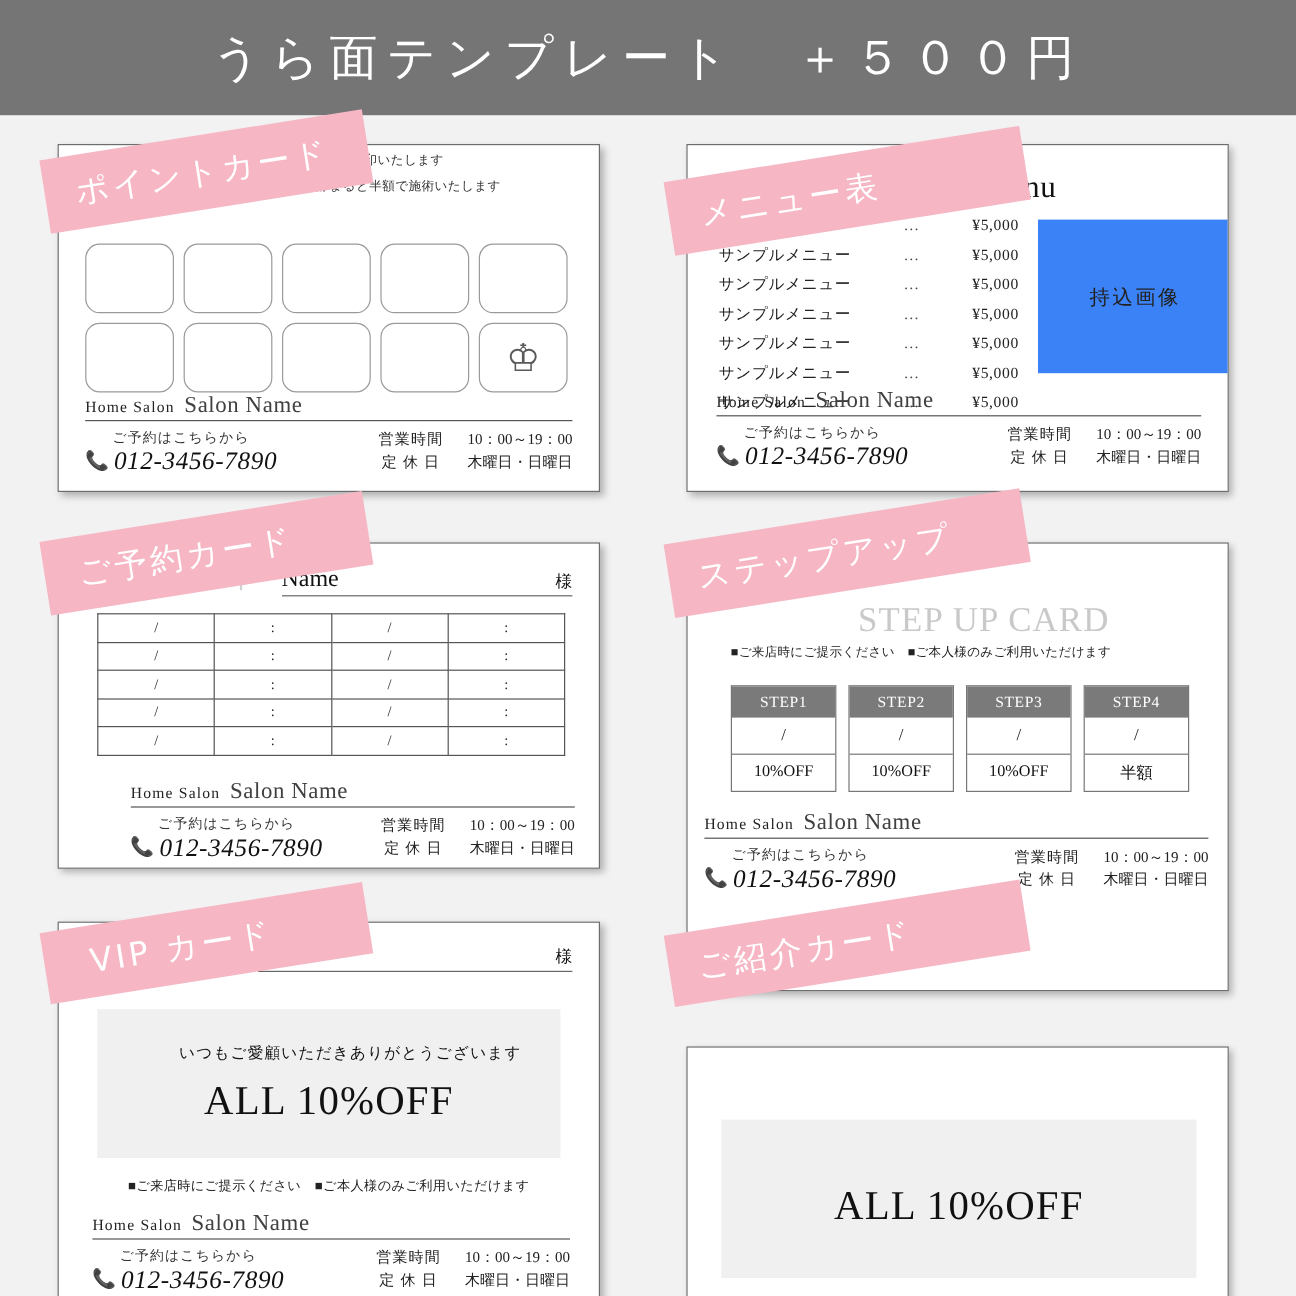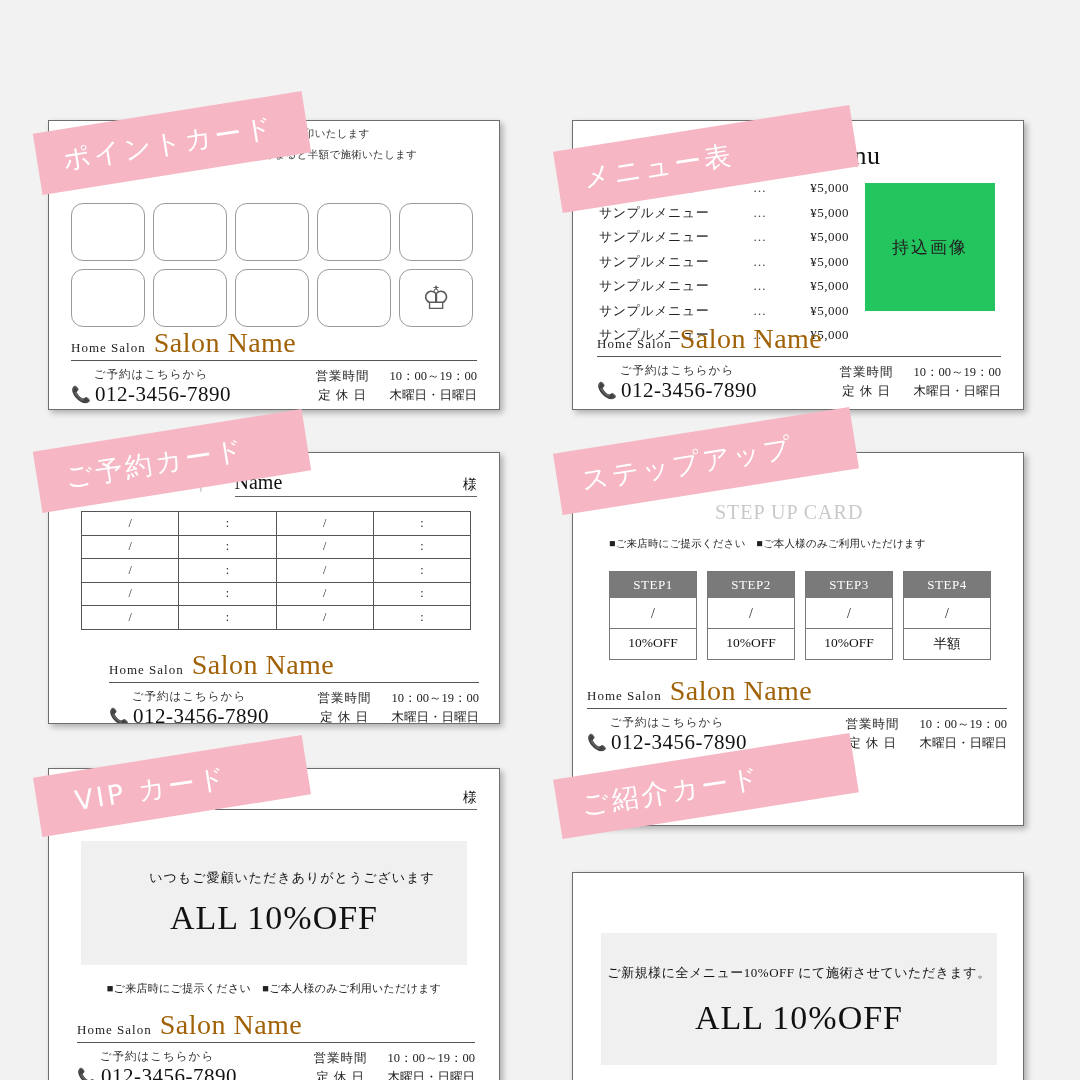--- a/index.html
+++ b/index.html
@@ -68,31 +68,31 @@
   #ribbon-vip .rtext{font-size:27px;padding-left:38px;}
   #ribbon-intro  {left:556px;top:756px; width:300px;height:60px;}
   #ribbon-intro .rtext{font-size:27px;padding-left:24px;}
 
   
   .salon-line{
     display:flex;align-items:baseline;gap:8px;
     border-bottom:1px solid #555;padding-bottom:1px;
   }
   .salon-sub{font-size:13px;color:#222;letter-spacing:1px;}
-  .salon-name{font-size:28px;color:#a16207;letter-spacing:.5px;}
+  .salon-name{font-size:19px;color:#404040;letter-spacing:.5px;}
   .contact{
     display:flex;align-items:flex-start;justify-content:space-between;
     margin-top:6px;
     text-align:center;
   }
   .contact-left{display:flex;flex-direction:column;align-items:center;}
   .book-label{font-size:11.5px;color:#333;letter-spacing:1px;}
   .tel-row{display:flex;align-items:center;gap:4px;}
   .tel-icon{font-size:16px;line-height:1;}
-  .tel-num{font-size:21px;letter-spacing:.5px;color:#111;}
+  .tel-num{font-size:21px;letter-spacing:.5px;color:#111;font-style:italic;}
   .hours{font-size:12.5px;color:#222;line-height:1.55;}
   .hours .hrow{display:flex;gap:14px;}
   .hours .hlabel{letter-spacing:1px;min-width:66px;}
   .pc-title{
     font-size:24px;color:#bdbdbd;letter-spacing:1px;
     position:absolute;left:6px;top:10px;
   }
   .pc-notes{position:absolute;left:150px;top:6px;}
   .pc-note{font-size:10.5px;color:#333;margin-bottom:7px;letter-spacing:.3px;}
   .stamp-grid{
@@ -112,22 +112,22 @@
     position:absolute;left:176px;top:20px;font-size:26px;color:#111;
     letter-spacing:.5px;
   }
   .mc-list{position:absolute;left:26px;top:58px;width:250px;}
   .mc-row{
     display:flex;justify-content:space-between;align-items:baseline;
     font-size:13px;color:#222;margin-bottom:6.5px;letter-spacing:.5px;
   }
   .mc-row .dots{flex:1;text-align:center;color:#444;}
   .mc-img{
-    position:absolute;left:292px;top:62px;width:130px;height:128px;
-    background:#22c55e;display:flex;align-items:center;justify-content:center;
+    position:absolute;left:292px;top:62px;width:162px;height:128px;
+    background:#3b82f6;display:flex;align-items:center;justify-content:center;
     font-size:17px;color:#222;letter-spacing:2px;
   }
   .mc-foot{position:absolute;left:24px;top:202px;width:404px;}
 
   
   .rc-head{
     position:absolute;left:22px;top:14px;width:406px;
     display:flex;align-items:flex-end;
   }
   .rc-title{font-size:22px;color:#cfcfcf;letter-spacing:2px;}
@@ -146,21 +146,21 @@
     text-align:center;
   }
   .rc-cancel{
     position:absolute;left:0;top:176px;width:428px;text-align:right;
     font-size:12px;color:#222;letter-spacing:.5px;
   }
   .rc-foot{position:absolute;left:60px;top:196px;width:370px;}
 
   
   .sc-title{
-    position:absolute;left:142px;top:48px;font-size:20px;color:#c9c9c9;
+    position:absolute;left:142px;top:48px;font-size:29px;color:#c9c9c9;
     letter-spacing:1px;
     text-align:right;
   }
   .sc-notes{position:absolute;left:36px;top:84px;width:380px;}
   .sc-note{font-size:10.5px;color:#222;margin-bottom:5px;letter-spacing:.2px;}
   .steps{
     position:absolute;left:36px;top:118px;width:382px;
     display:grid;grid-template-columns:repeat(4,88px);grid-gap:0 10px;
   }
   .step{border:1px solid #777;background:#fff;}
@@ -205,20 +205,23 @@
     align-items:center;justify-content:center;
   }
   .ic-line{font-size:13px;color:#111;letter-spacing:.5px;line-height:1.9;}
   .ic-big{font-size:34px;color:#111;letter-spacing:1px;margin-top:14px;}
 </style>
 </head>
 <body>
 
 <div class="page">
 
+  <div class="banner">
+    <div class="banner-text">うら面テンプレート　＋５００円</div>
+  </div>
 
   <div class="grid">
 
     <div class="card" id="card-point">
       <div class="card-inner">
         <div class="pc-title">Point Card</div>
         <div class="pc-notes">
           <div class="pc-note">■ご来店ごとに１個捺印いたします</div>
           <div class="pc-note">■10 ポイント貯まると半額で施術いたします</div>
         </div>
@@ -499,21 +502,20 @@
             </div>
           </div>
         </div>
       </div>
     </div>
 
     <div class="card" id="card-intro">
       <div class="card-inner">
         <div class="ic-title">ご紹介カード</div>
         <div class="ic-body">
-          <div class="ic-line">ご新規様に全メニュー10%OFF にて施術させていただきます。</div>
           <div class="ic-big">ALL 10%OFF</div>
         </div>
 
       </div>
     </div>
 
   </div>
 
   <div class="ribbon" id="ribbon-point">
     <span class="rtext">ポイントカード</span>

